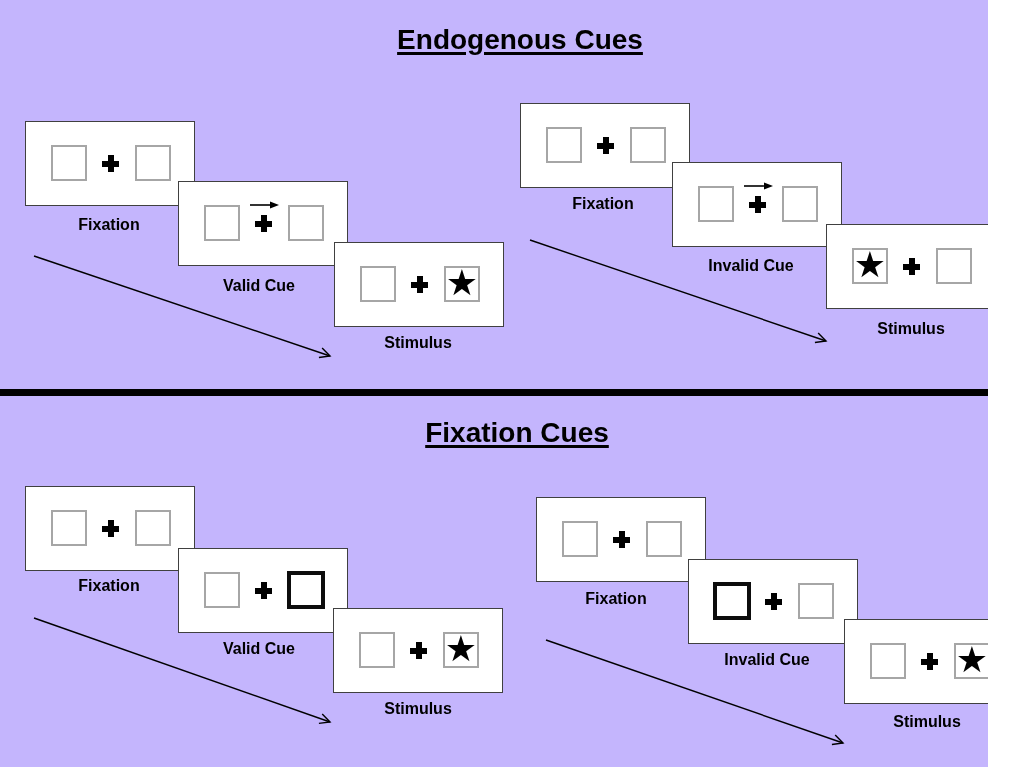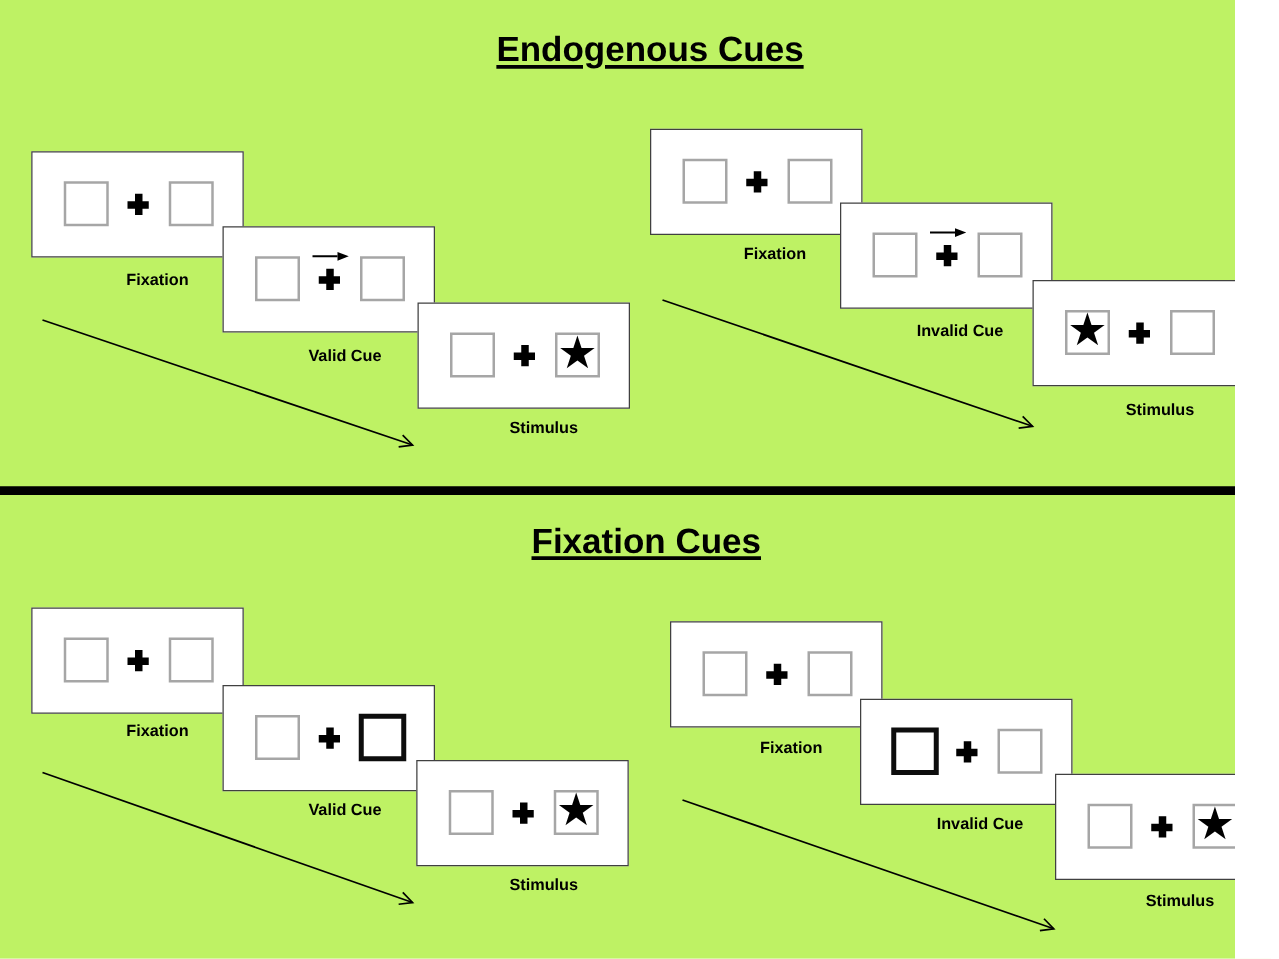--- a/index.html
+++ b/index.html
@@ -1,21 +1,21 @@
 <!DOCTYPE html>
 <html><head>
 <meta charset="utf-8">
 <style>
   * { margin: 0; padding: 0; box-sizing: border-box; }
   html, body { background: #ffffff; }
   #canvas {
     position: relative;
     width: 988px;
     height: 767px;
-    background: #bef264;
+    background: #c4b5fd;
     overflow: hidden;
     font-family: "Liberation Sans", sans-serif;
     color: #000000;
   }
   .title {
     position: absolute;
     transform: translateX(-50%);
     font-size: 28px;
     font-weight: 700;
     text-decoration: underline;
@@ -88,24 +88,23 @@
   .star {
     font-family: "DejaVu Sans", sans-serif;
     font-size: 36px;
     line-height: 1;
     color: #000000;
     margin-top: -3px;
   }
   .plabel {
     position: absolute;
     transform: translateX(-50%);
-    font-size: 13px;
+    font-size: 16px;
     font-weight: 700;
     white-space: nowrap;
-    margin-left: 17px;
   }
   #flow-arrows {
     position: absolute;
     left: 0; top: 0;
     width: 1023px;
     height: 767px;
     z-index: 1;
     pointer-events: none;
   }
   .z2 { z-index: 2; }

